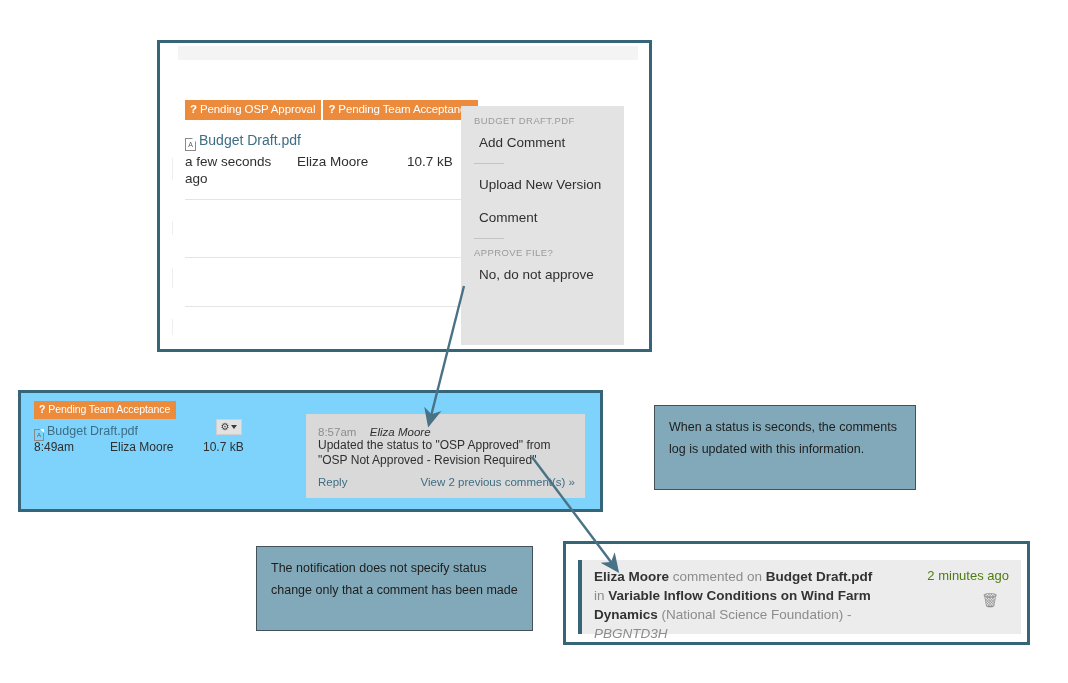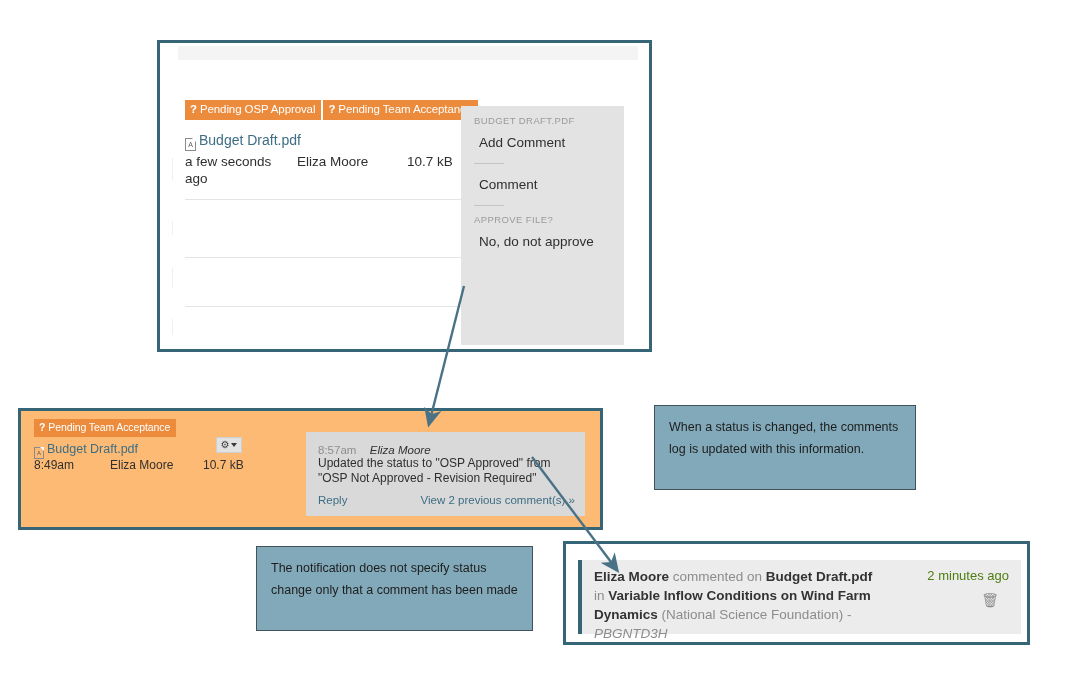--- a/index.html
+++ b/index.html
@@ -161,24 +161,24 @@
   .dd-div {
     height: 1px;
     background: #c4c4c4;
     width: 30px;
     margin: 4px 0 4px 13px;
   }
 
   
   #mid-panel {
     left: 18px;
-    top: 408px;
+    top: 390px;
     width: 585px;
     height: 122px;
-    background: #fdba74;
+    background: #7dd3fc;
   }
   #comment-box {
     position: absolute;
     left: 285px;
     top: 21px;
     width: 279px;
     height: 84px;
     background: #d9d9d9;
   }
   .cmt-time {
@@ -306,20 +306,21 @@
       <span class="gear-glyph">⚙</span>
       <span class="caret-glyph"></span>
     </div>
   </div>
 </div>
 
 <div id="dropdown">
   <div class="dd-header">BUDGET DRAFT.PDF</div>
   <div class="dd-item">Add Comment</div>
   <div class="dd-div"></div>
+  <div class="dd-item">Upload New Version</div>
   <div class="dd-item">Comment</div>
   <div class="dd-div"></div>
   <div class="dd-header" style="padding-top:4px;">APPROVE FILE?</div>
   <div class="dd-item">No, do not approve</div>
 </div>
 
 <div class="panel" id="mid-panel">
 
   <div class="badge-row" style="left:13px; top:8px;">
     <span class="badge" style="font-size:10.5px; line-height:15px;">
@@ -352,21 +353,21 @@
 </div>
 
 <div class="panel" id="notif-panel">
   <div id="notif-inner">
     <div class="notif-text"><b>Eliza Moore</b><span> commented on </span><b>Budget Draft.pdf</b><span> in </span><b>Variable Inflow Conditions on Wind Farm Dynamics</b><span> (National Science Foundation) - </span><i>PBGNTD3H</i></div>
     <div class="notif-time">2 minutes ago</div>
     <div class="trash-ico">🗑</div>
   </div>
 </div>
 
-<div class="note" id="note-status">When a status is changed, the comments log is updated with this information.</div>
+<div class="note" id="note-status">When a status is seconds, the comments log is updated with this information.</div>
 <div class="note" id="note-notif">The notification does not specify status change only that a comment has been made</div>
 
 <svg id="arrows">
   <defs>
     <marker id="ah" markerWidth="9" markerHeight="9" refX="6.5" refY="4.5" orient="auto">
       <path d="M0,0.8 L8,4.5 L0,8.2 L2.3,4.5 Z" fill="#4a7286"></path>
     </marker>
   </defs>
 
   <line x1="464" y1="286" x2="429" y2="424" stroke="#4a7286" stroke-width="2.4" marker-end="url(#ah)"></line>

